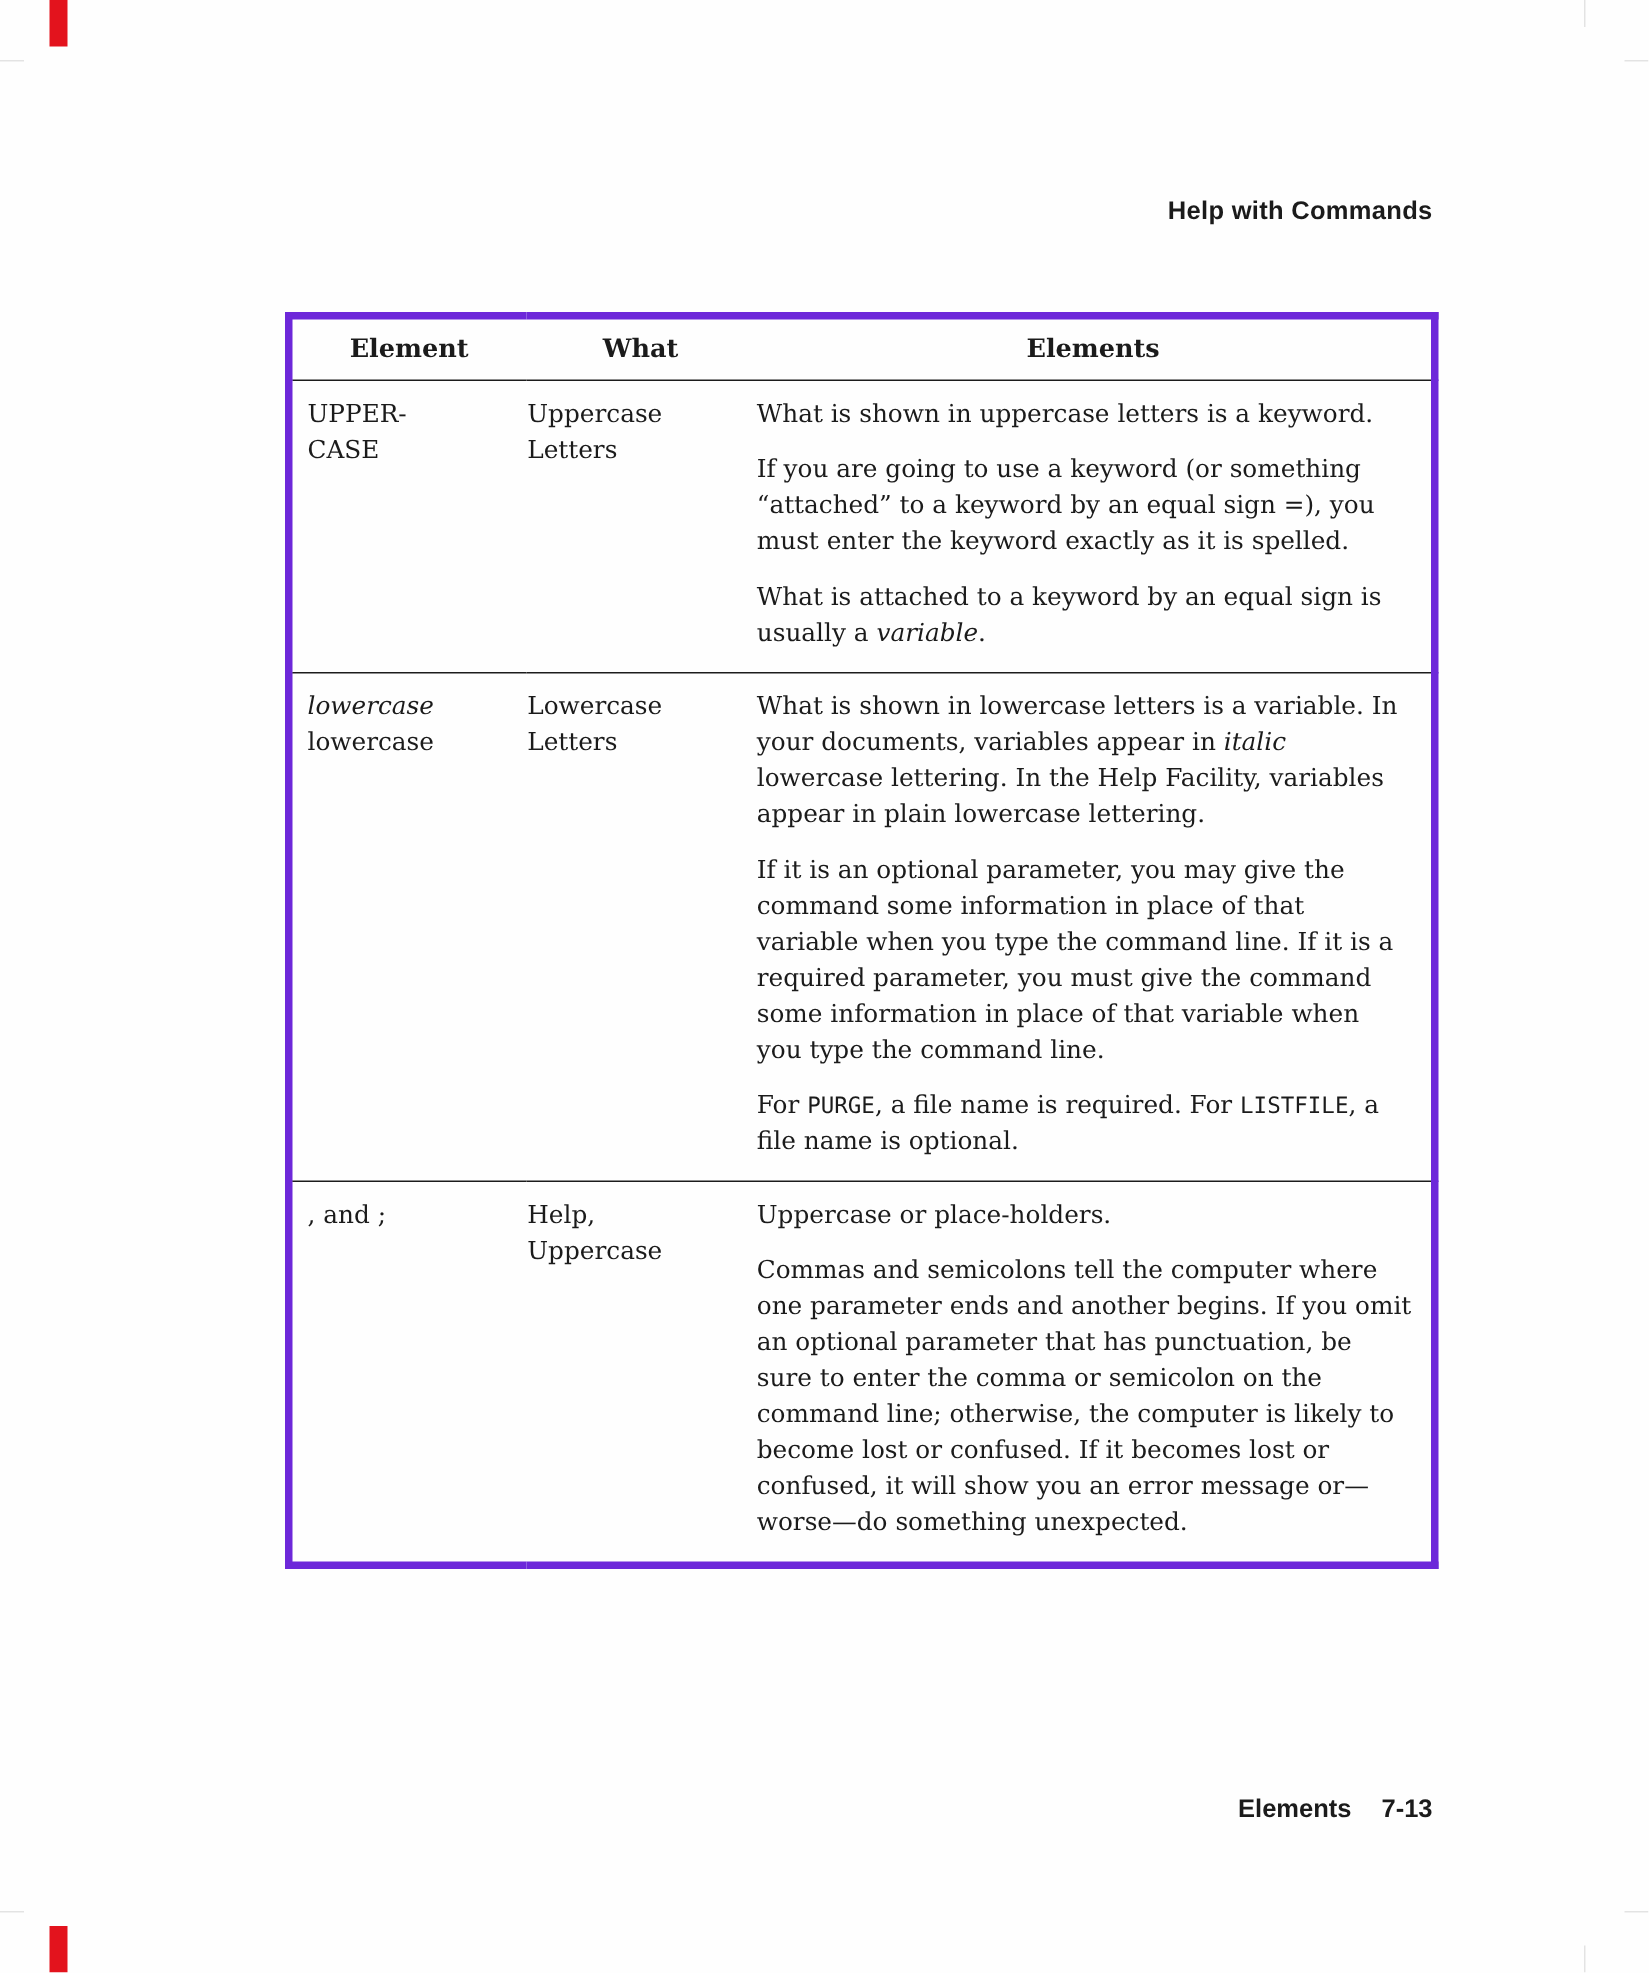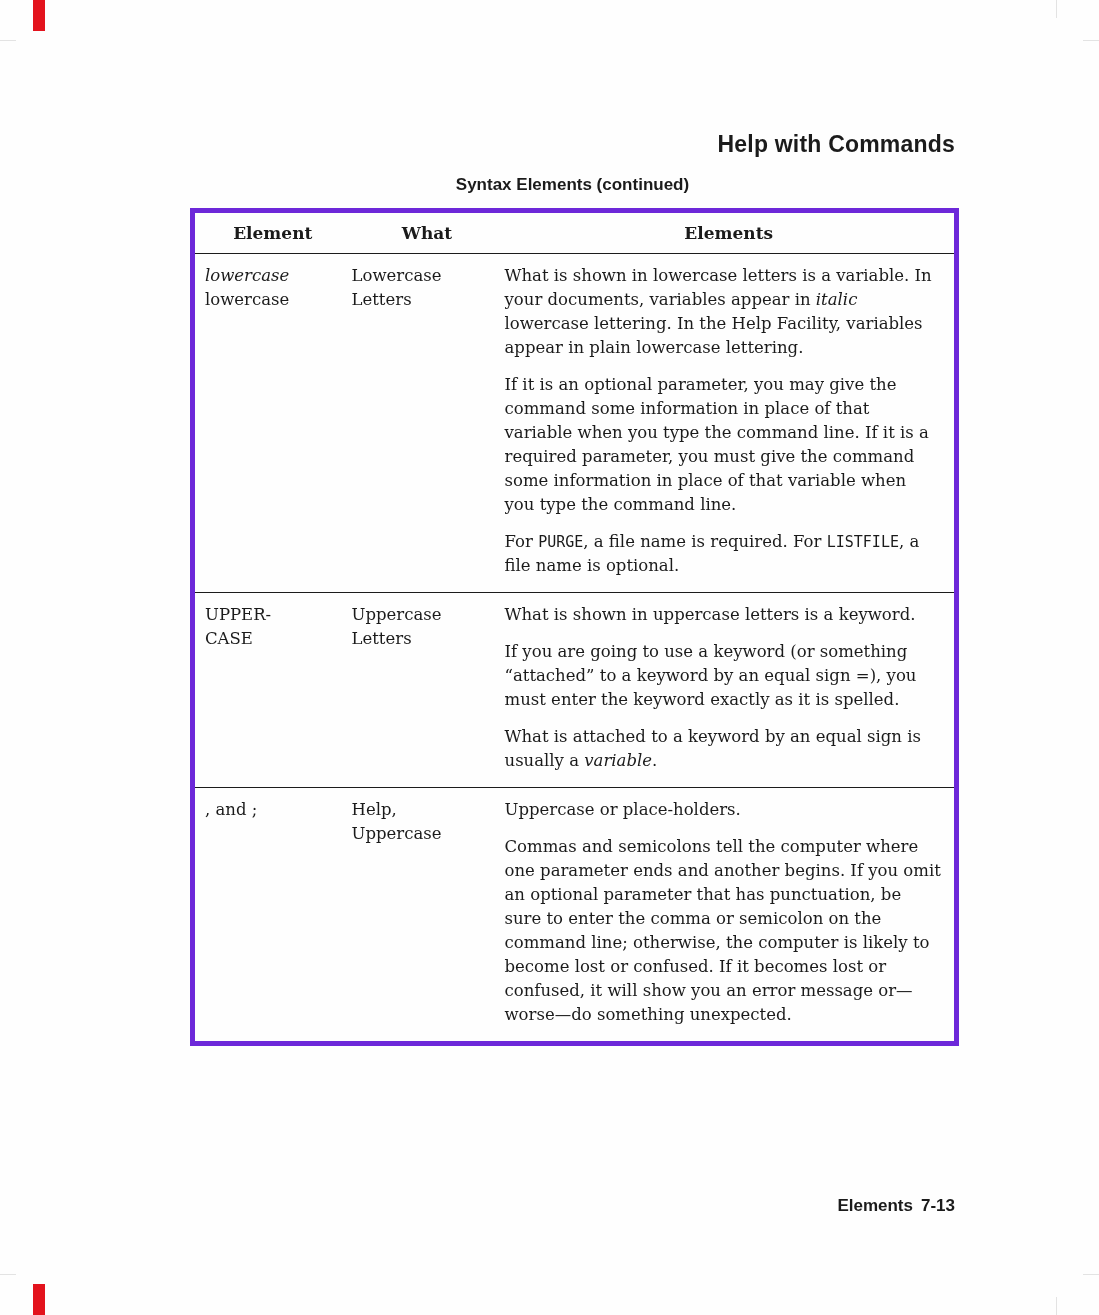--- a/index.html
+++ b/index.html
@@ -15,21 +15,21 @@
 
   
   .reg-mark { position: absolute; left: 33px; width: 12px; background: #e3131d; }
   .reg-top { top: 0; height: 31px; }
   .reg-bottom { bottom: 0; height: 31px; }
   .crop { position: absolute; background: #e3e3e3; }
 
   .running-header {
     position: absolute; top: 131px; right: 144px;
     font-family: "Liberation Sans", sans-serif;
-    font-weight: bold; font-size: 23px; letter-spacing: 0.2px;
+    font-weight: bold; font-size: 17px; letter-spacing: 0.2px;
   }
   .table-title {
     position: absolute; top: 175px; left: 190px; width: 765px;
     text-align: center;
     font-family: "Liberation Sans", sans-serif;
     font-weight: bold; font-size: 17px;
   }
 
   .syntax-table {
     position: absolute; top: 208px; left: 190px; width: 765px;
@@ -57,83 +57,82 @@
   .col-meaning p:last-child { margin-bottom: 1px; }
   .seg-normal { font-style: normal; }
   .seg-italic { font-style: italic; }
   .seg-mono { font-family: "DejaVu Sans Mono", monospace; font-size: 15px; }
 
   .page-footer {
     position: absolute; top: 1196px; right: 144px;
     font-family: "Liberation Sans", sans-serif;
     font-weight: bold; font-size: 17px;
   }
-  .page-footer .page-num { margin-left: 8px; }
+  .page-footer .page-num { margin-left: 20px; }
 </style>
 </head>
 <body>
 
 <div class="page">
 
   <div class="reg-mark reg-top" style="background: rgb(227, 19, 29);"></div>
   <div class="reg-mark reg-bottom" style="background: rgb(227, 19, 29);"></div>
 
   <div class="crop" style="top:40px;left:0;width:16px;height:1px"></div>
   <div class="crop" style="top:40px;left:1083px;width:16px;height:1px"></div>
   <div class="crop" style="top:0;left:1056px;width:1px;height:18px"></div>
   <div class="crop" style="top:1274px;left:0;width:16px;height:1px"></div>
   <div class="crop" style="top:1274px;left:1083px;width:16px;height:1px"></div>
   <div class="crop" style="top:1297px;left:1056px;width:1px;height:18px"></div>
 
   <div class="running-header">Help with Commands</div>
 
-  <div class="table-title">Syntax Elements (continued)</div>
 
   <table class="syntax-table">
     <colgroup>
       <col class="c-el">
       <col class="c-name">
       <col class="c-meaning">
     </colgroup>
     <thead>
       <tr id="head-row">
           <th>Element</th>
           <th>What</th>
           <th>Elements</th>
         </tr>
     </thead>
     <tbody id="table-body">
         <tr>
           <td class="col-element">
+            <div class="element-line"><span class="seg-normal">UPPER-</span></div>
+            <div class="element-line"><span class="seg-normal">CASE</span></div>
+          </td>
+          <td class="col-name">
+            <div class="name-line">Uppercase</div>
+            <div class="name-line">Letters</div>
+          </td>
+          <td class="col-meaning">
+            <p class="meaning-paragraph"><span class="seg-normal">What is shown in uppercase letters is a keyword.</span></p>
+            <p class="meaning-paragraph"><span class="seg-normal">If you are going to use a keyword (or something “attached” to a keyword by an equal sign =), you must enter the keyword exactly as it is spelled.</span></p>
+            <p class="meaning-paragraph"><span class="seg-normal">What is attached to a keyword by an equal sign is usually a </span><span class="seg-italic">variable</span><span class="seg-normal">.</span></p>
+          </td>
+        </tr>
+        <tr>
+          <td class="col-element">
             <div class="element-line"><span class="seg-italic">lowercase</span></div>
             <div class="element-line"><span class="seg-normal">lowercase</span></div>
           </td>
           <td class="col-name">
             <div class="name-line">Lowercase</div>
             <div class="name-line">Letters</div>
           </td>
           <td class="col-meaning">
             <p class="meaning-paragraph"><span class="seg-normal">What is shown in lowercase letters is a variable. In your documents, variables appear in </span><span class="seg-italic">italic</span><span class="seg-normal"> lowercase lettering. In the Help Facility, variables appear in plain lowercase lettering.</span></p>
             <p class="meaning-paragraph"><span class="seg-normal">If it is an optional parameter, you may give the command some information in place of that variable when you type the command line. If it is a required parameter, you must give the command some information in place of that variable when you type the command line.</span></p>
             <p class="meaning-paragraph"><span class="seg-normal">For </span><span class="seg-mono">PURGE</span><span class="seg-normal">, a file name is required. For </span><span class="seg-mono">LISTFILE</span><span class="seg-normal">, a file name is optional.</span></p>
-          </td>
-        </tr>
-        <tr>
-          <td class="col-element">
-            <div class="element-line"><span class="seg-normal">UPPER-</span></div>
-            <div class="element-line"><span class="seg-normal">CASE</span></div>
-          </td>
-          <td class="col-name">
-            <div class="name-line">Uppercase</div>
-            <div class="name-line">Letters</div>
-          </td>
-          <td class="col-meaning">
-            <p class="meaning-paragraph"><span class="seg-normal">What is shown in uppercase letters is a keyword.</span></p>
-            <p class="meaning-paragraph"><span class="seg-normal">If you are going to use a keyword (or something “attached” to a keyword by an equal sign =), you must enter the keyword exactly as it is spelled.</span></p>
-            <p class="meaning-paragraph"><span class="seg-normal">What is attached to a keyword by an equal sign is usually a </span><span class="seg-italic">variable</span><span class="seg-normal">.</span></p>
           </td>
         </tr>
         <tr>
           <td class="col-element">
             <div class="element-line"><span class="seg-normal">, and ;</span></div>
           </td>
           <td class="col-name">
             <div class="name-line">Help,</div>
             <div class="name-line">Uppercase</div>
           </td>

